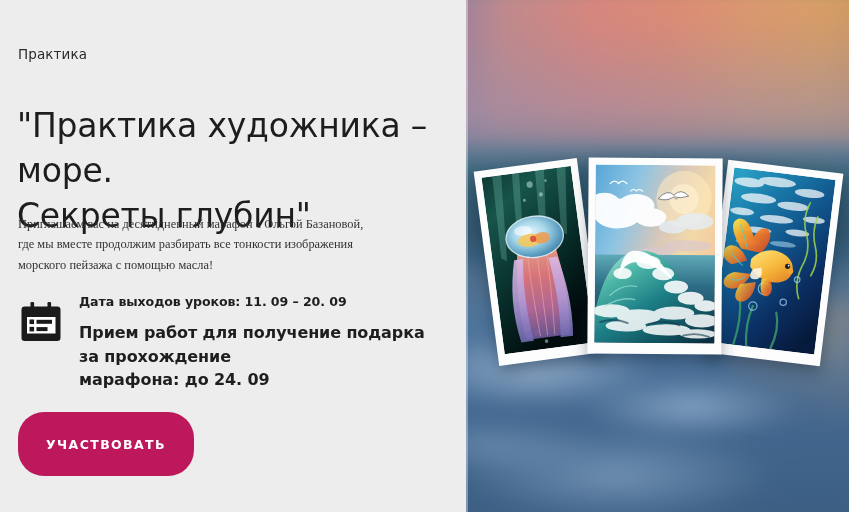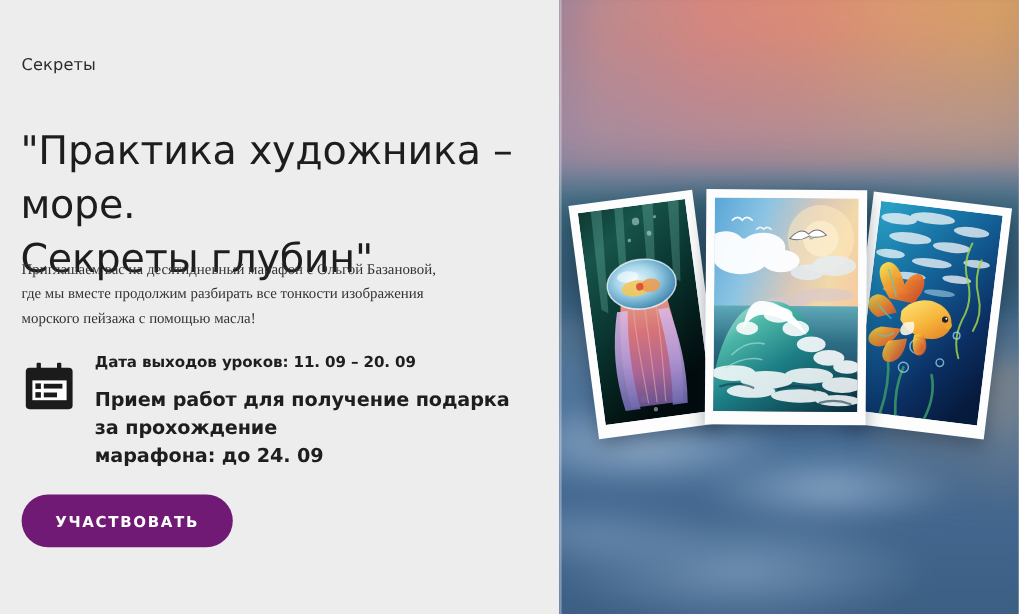--- a/index.html
+++ b/index.html
@@ -104,24 +104,24 @@
     letter-spacing: -0.1px;
     white-space: pre-line;
   }
 
   
   .cta {
     position: absolute;
     left: 18px;
     top: 412px;
     width: 176px;
-    height: 44px;
+    height: 64px;
     border: none;
     border-radius: 26px;
-    background: #701a75;
+    background: #be185d;
     color: #ffffff;
     font-size: 12.5px;
     letter-spacing: 1.4px;
     font-weight: 600;
     cursor: pointer;
     font-family: "DejaVu Sans", "Liberation Sans", sans-serif;
     padding: 0;
   }
 
   
@@ -240,21 +240,21 @@
   }
   .art-inner { width: 100%; height: 100%; display: block; }
 </style>
 </head>
 <body>
 
 <div class="page">
 
   <div class="left-panel">
 
-    <div class="eyebrow">Секреты</div>
+    <div class="eyebrow">Практика</div>
 
     <h1 class="headline">"Практика художника – море.
 Секреты глубин"</h1>
 
     <p class="lede">Приглашаем вас на десятидневный марафон с Ольгой Базановой,
 где мы вместе продолжим разбирать все тонкости изображения
 морского пейзажа с помощью масла!</p>
 
     <div class="info-block">
       <div class="cal-icon-wrap">

